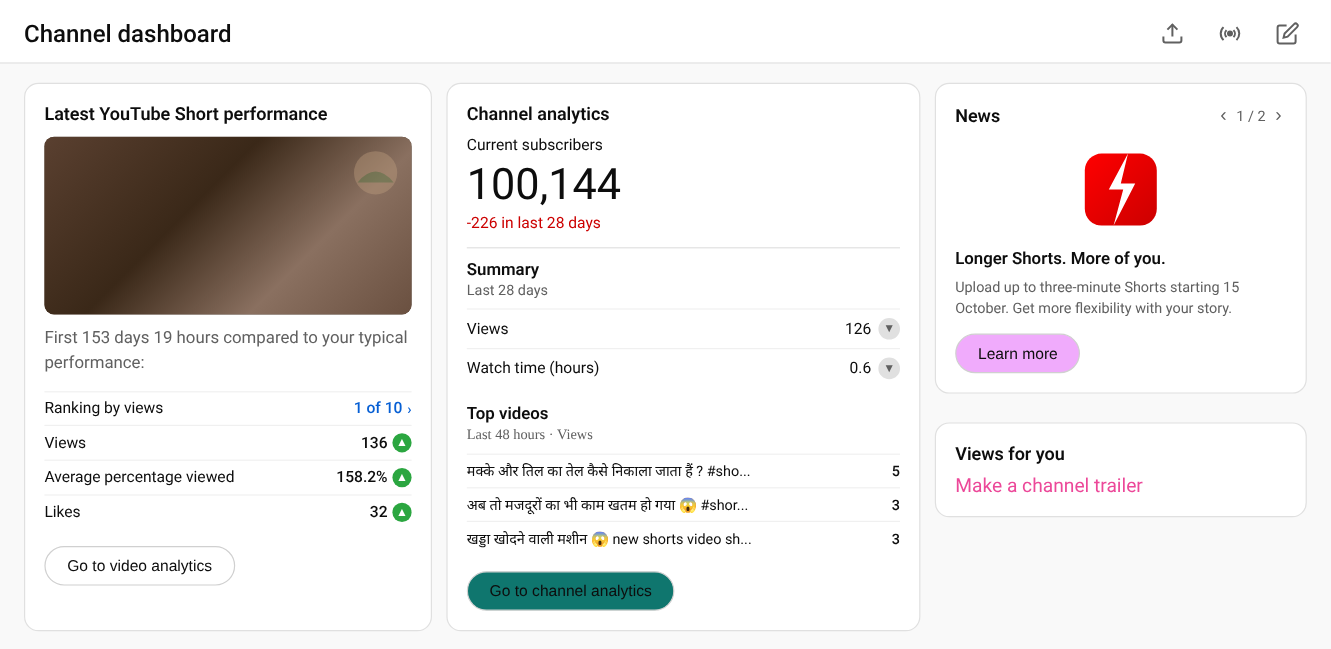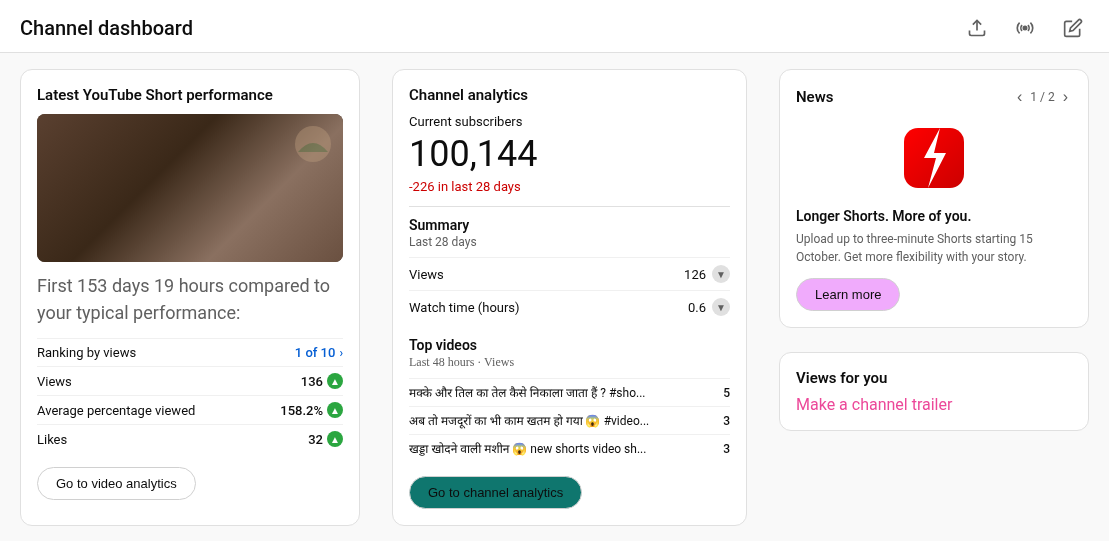--- a/index.html
+++ b/index.html
@@ -36,21 +36,21 @@
       border-radius: 50%;
       cursor: pointer;
       border: none;
       background: transparent;
       font-size: 18px;
       color: #606060;
     }
 
     .dashboard-content {
       display: flex;
-      gap: 32px;
+      gap: 12px;
       padding: 16px 20px;
       max-height: calc(541px - 52px);
       overflow: hidden;
     }
 
     
     .card {
       background: #fff;
       border-radius: 12px;
       border: 1px solid #e0e0e0;
@@ -96,21 +96,21 @@
       background: rgba(0,0,0,0.55);
       color: #fff;
       font-size: 13px;
       font-weight: 600;
       padding: 8px 10px;
       text-align: center;
       line-height: 1.4;
     }
 
     .perf-text {
-      font-size: 18px;
+      font-size: 14px;
       color: #606060;
       margin-bottom: 12px;
       line-height: 1.5;
     }
 
     .stat-row {
       display: flex;
       align-items: center;
       justify-content: space-between;
       padding: 6px 0;
@@ -371,21 +371,21 @@
         <span class="down-circle">▼</span>
       </span>
     </div>
     <div class="top-videos-title">Top videos</div>
     <div class="top-videos-period">Last 48 hours · Views</div>
     <div class="video-row">
       <span class="video-title-text">मक्के और तिल का तेल कैसे निकाला जाता हैं ? #sho...</span>
       <span class="video-count">5</span>
     </div>
     <div class="video-row">
-      <span class="video-title-text">अब तो मजदूरों का भी काम खतम हो गया 😱 #video...</span>
+      <span class="video-title-text">अब तो मजदूरों का भी काम खतम हो गया 😱 #shor...</span>
       <span class="video-count">3</span>
     </div>
     <div class="video-row">
       <span class="video-title-text">खड्डा खोदने वाली मशीन 😱 new shorts video sh...</span>
       <span class="video-count">3</span>
     </div>
     <button class="btn-channel-analytics">Go to channel analytics</button>
   </div>
 
   <div style="display:flex;flex-direction:column;gap:12px;width:310px;">

